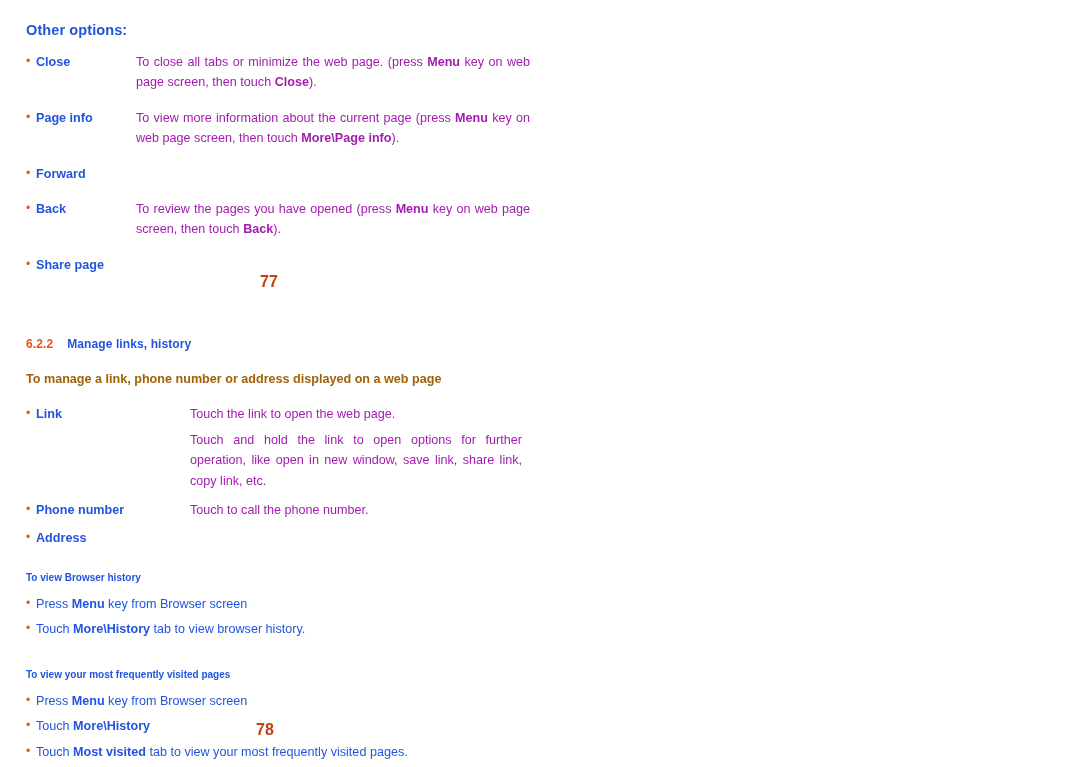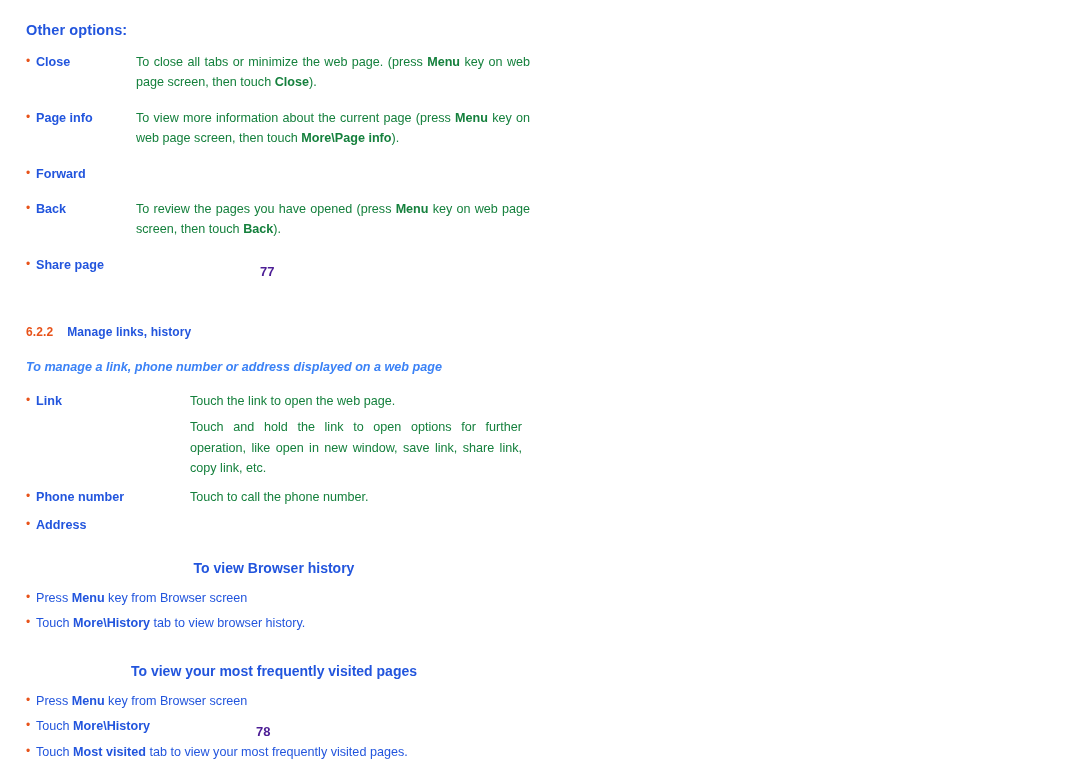--- a/index.html
+++ b/index.html
@@ -46,33 +46,31 @@
     letter-spacing: 0.1px;
   }
   .h-numbered .num {
     color: #e8531a;
     font-weight: bold;
     margin-right: 14px;
   }
   .h-sub {
     font-size: 12.6px;
     font-weight: bold;
-    color: #3b82f6;
+    color: #a16207;
     margin: 0 0 14px 0;
     line-height: 1.62;
     max-width: 490px;
-    font-style: italic;
   }
   .h-sub2 {
-    font-size: 14px;
+    font-size: 10px;
     font-weight: bold;
     color: #2255dd;
     margin: 0 0 8px 0;
     line-height: 1.6;
-    text-align: center;
   }
 
   
   .dl { margin: 0; padding: 0; }
   .drow {
     display: flex;
     align-items: flex-start;
     margin-bottom: 15px;
   }
   .drow:last-child { margin-bottom: 0; }
@@ -90,21 +88,21 @@
     font-size: 12.6px;
     line-height: 1.62;
     color: #2255dd;
     flex: 0 0 auto;
     padding-right: 6px;
     white-space: nowrap;
   }
   .ddef {
     font-size: 12.6px;
     line-height: 1.62;
-    color: #15803d;
+    color: #a21caf;
     text-align: justify;
     flex: 1 1 auto;
     hyphens: none;
   }
   .ddef b, .dterm b { font-weight: bold; }
 
   
   .page-left .dterm  { width: 94px; }
   .page-left .ddef   { width: 385px; }
   .page-left .drow.wide .dterm { width: auto; }
@@ -130,23 +128,23 @@
   .bline .bullet { width: 10px; }
   .bline .btext { flex: 1 1 auto; }
   .bline .btext b { font-weight: bold; }
 
   .gap-lg { height: 22px; }
 
   
   .pagenum {
     position: absolute;
     bottom: 28px;
-    font-size: 13px;
-    font-weight: bold;
-    color: #4c1d95;
+    font-size: 16px;
+    font-weight: bold;
+    color: #c2410c;
   }
   .pagenum-left  { left: 260px; }
   .pagenum-right { left: 256px; }
 </style>
 </head>
 <body>
 
 <div class="spread">
 
   <div class="page page-left">

